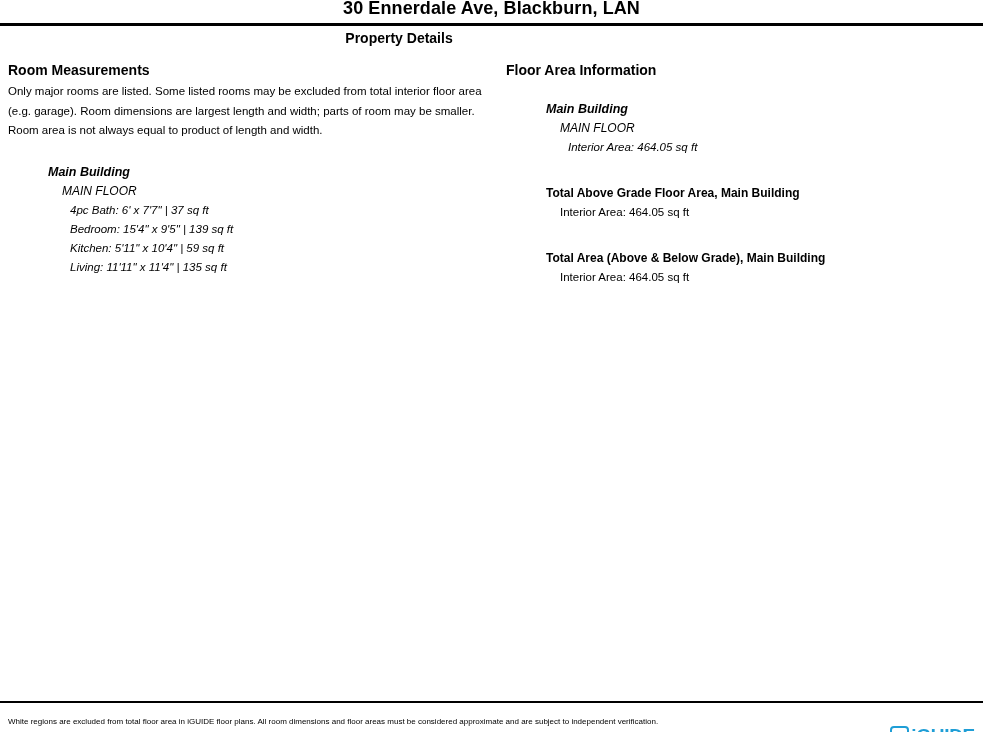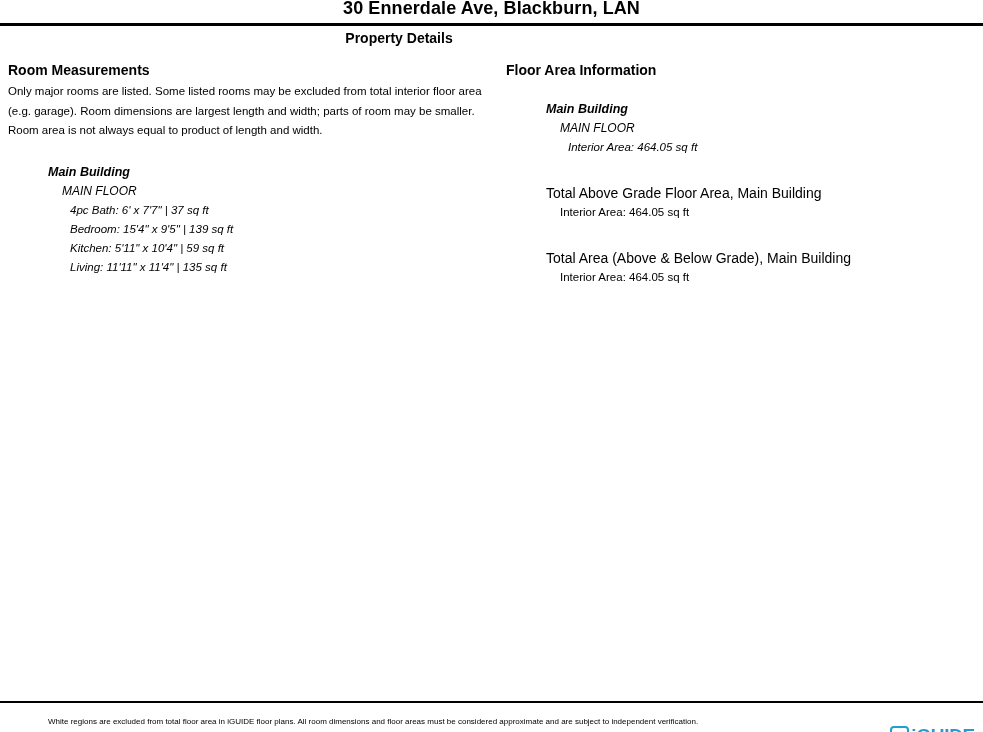--- a/index.html
+++ b/index.html
@@ -95,22 +95,22 @@
   }
   .tree-item {
     font-size: 11.5px;
     padding-left: 62px;
     line-height: 19px;
   }
   .totals-block {
     margin-top: 27px;
   }
   .totals-heading {
-    font-size: 14px;
-    font-weight: normal;
+    font-size: 12px;
+    font-weight: bold;
     padding-left: 40px;
     line-height: 19px;
   }
   .totals-value {
     font-size: 11.5px;
     padding-left: 54px;
     line-height: 19px;
   }
 
   
@@ -130,21 +130,20 @@
     height: 26px;
   }
   .footer-note {
     position: absolute;
     left: 8px;
     top: 10px;
     font-size: 8px;
     line-height: 11px;
     color: #000000;
     width: 820px;
-    margin-left: 40px;
   }
   .logo {
     position: absolute;
     right: 8px;
     top: 6px;
     display: flex;
     align-items: center;
     gap: 2px;
     margin-top: 14px;
   }

